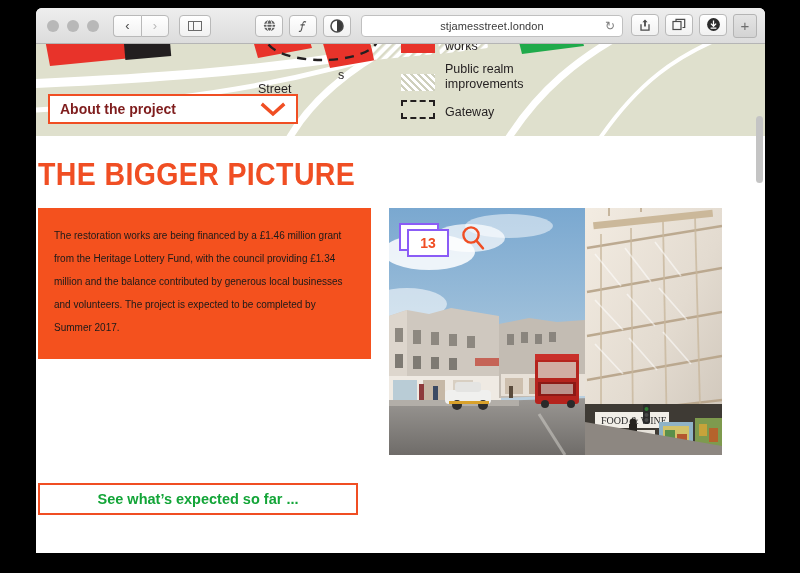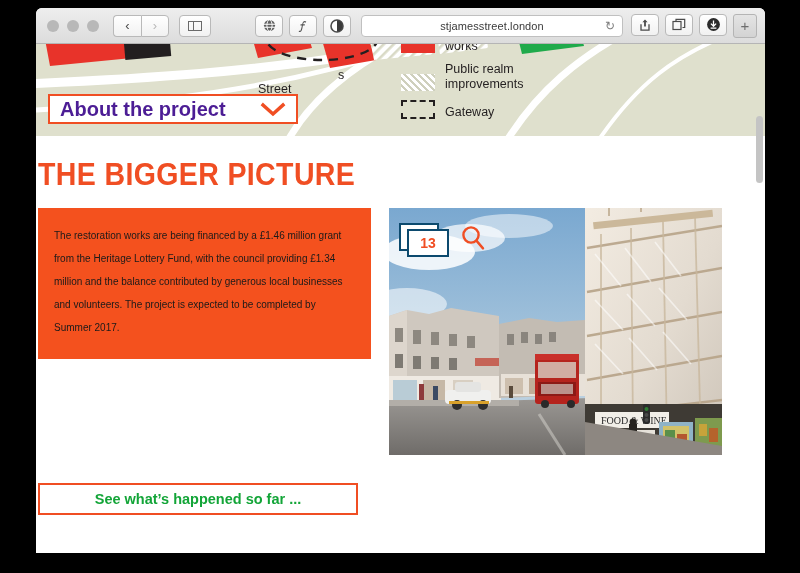--- a/index.html
+++ b/index.html
@@ -102,21 +102,21 @@
   .swatch.dashed { background: transparent; border: 2px dashed #231f20; height: 19px; }
   .legtext { font-size: 12.5px; line-height: 14.5px; color: #231f20; }
 
   
   .accordion {
     position: absolute; left: 12px; top: 50px; width: 250px; height: 30px;
     background: #fff; border: 2px solid #f04e23;
     display: flex; align-items: center; padding: 0 10px;
     z-index: 6;
   }
-  .accordion-label { font-size: 20px; font-weight: bold; color: #4c1d95; flex: 1; }
+  .accordion-label { font-size: 14px; font-weight: bold; color: #7f1d1d; flex: 1; }
 
   
   .content { padding: 0 2px; }
   .h1 {
     margin: 22px 0 16px 0;
     font-size: 31px; line-height: 34px;
     font-weight: bold; color: #f04e23;
     font-family: "Liberation Sans Narrow","Liberation Sans", sans-serif;
     letter-spacing: .4px;
     transform: scaleX(.92); transform-origin: left center;
@@ -130,21 +130,21 @@
   }
   .orangebox p {
     font-size: 10px; line-height: 23px; color: #1a1a1a;
   }
 
   .photowrap { position: relative; width: 333px; height: 247px; overflow: hidden; }
   .photo { position: absolute; inset: 0; }
 
   .badge { position: absolute; left: 10px; top: 15px; display: flex; align-items: center; z-index: 4; }
   .stack { position: relative; width: 52px; height: 34px; }
-  .card { position: absolute; background: #fff; border: 2px solid #0c4a6e; }
+  .card { position: absolute; background: #fff; border: 2px solid #8b5cf6; }
   .card.back  { left: 0;  top: 0;  width: 40px; height: 28px; }
   .card.front { left: 8px; top: 6px; width: 42px; height: 28px; display: flex; align-items: center; justify-content: center; }
   .badge-num { font-size: 14px; font-weight: bold; color: #f04e23; }
   .loupe { margin-left: 10px; }
 
   .cta {
     margin: 28px 0 0 0; width: 320px; height: 32px;
     border: 2px solid #f04e23; background: #fff;
     display: flex; align-items: center; justify-content: center;
   }
@@ -448,21 +448,21 @@
                   <svg width="24" height="26" viewBox="0 0 24 26">
                     <circle cx="10" cy="10" r="7.6" fill="none" stroke="#f04e23" stroke-width="2.4"></circle>
                     <path d="M15.4 15.6 L22 23.4" stroke="#f04e23" stroke-width="2.4" stroke-linecap="round"></path>
                   </svg>
                 </span>
               </div>
             </div>
           </div>
 
           <div class="cta">
-            <span class="cta-label">See what’s happened so far ...</span>
+            <span class="cta-label">See what’s expected so far ...</span>
           </div>
         </div>
 
       </div>
 
       <div class="scrollbar"></div>
     </div>
   </div>
 </div>
 

